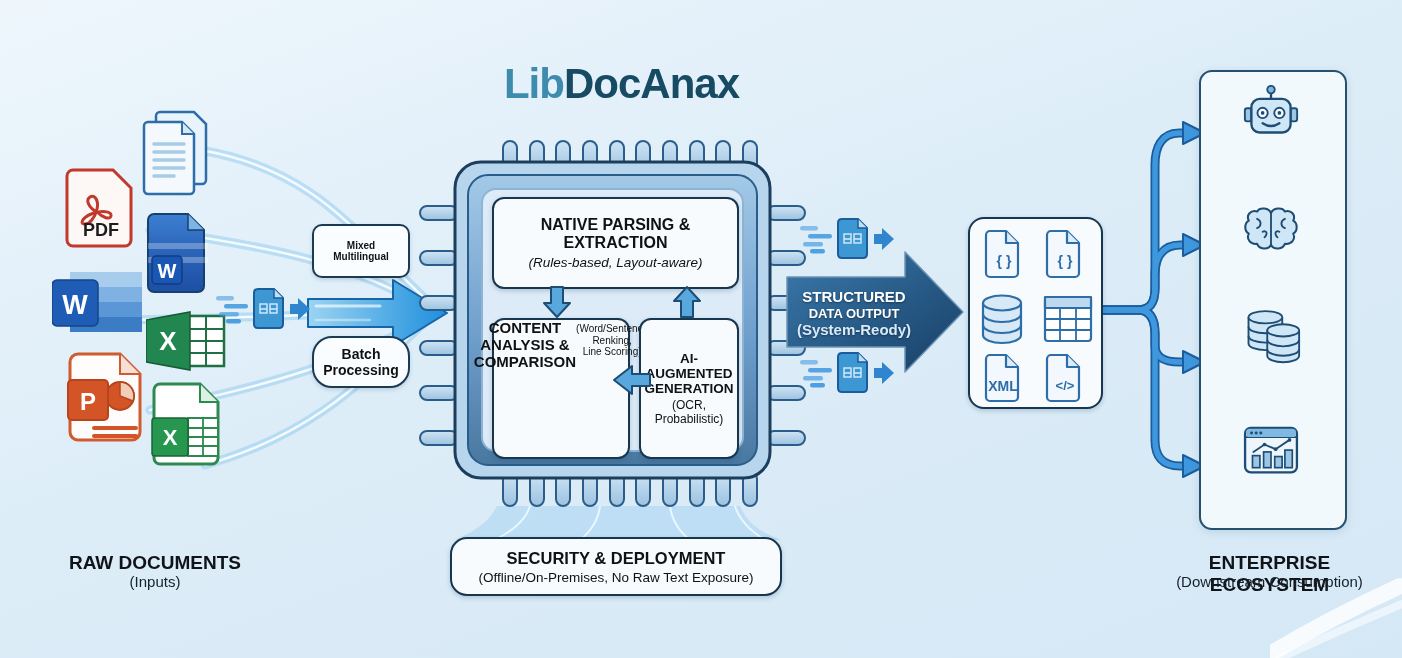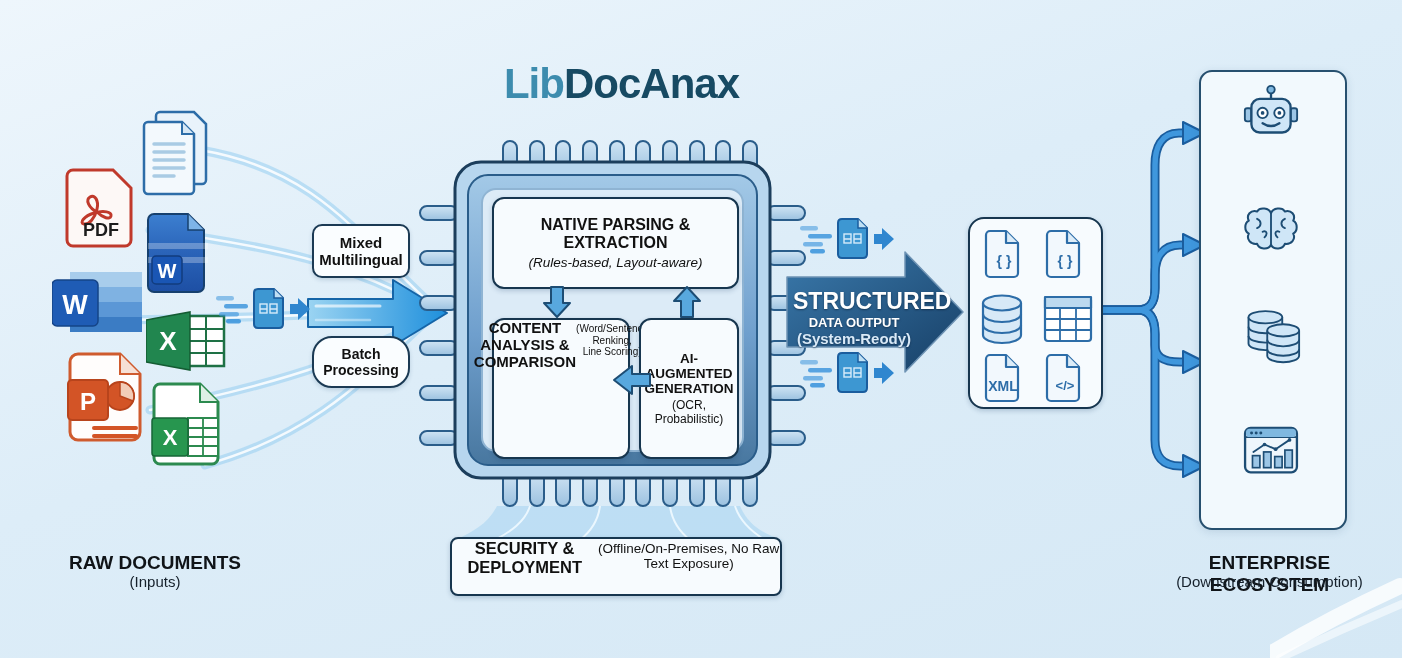--- a/index.html
+++ b/index.html
@@ -191,21 +191,21 @@
     <path d="M12 4 h40 l18 18 v56 a6 6 0 0 1 -6 6 h-52 a6 6 0 0 1 -6 -6 V10 a6 6 0 0 1 6 -6 Z" fill="#ffffff" stroke="#2c8a4f" stroke-width="3"></path>
     <path d="M52 4 v18 h18" fill="#dff0e5" stroke="#2c8a4f" stroke-width="2"></path>
     <rect x="40" y="38" width="30" height="38" fill="#ffffff" stroke="#2c8a4f" stroke-width="2"></rect>
     <g stroke="#2c8a4f" stroke-width="1.8">
         <path d="M40 48 h30 M40 57 h30 M40 66 h30 M55 38 v38"></path>
       </g>
     <rect x="4" y="38" width="36" height="38" rx="3" fill="#27964f" stroke="#176637" stroke-width="1.5"></rect>
     <text x="22" y="65" text-anchor="middle" font-size="22" font-weight="bold" fill="#ffffff">X</text>
   </svg>
 
-  <div class="abs tagbox pre ctr" style="left:312px;top:224px;width:94px;height:50px;font-size:15px;line-height:1.15;z-index:3;">Mixed
+  <div class="abs tagbox pre ctr" style="left:312px;top:224px;width:94px;height:50px;font-size:10px;line-height:1.15;z-index:3;">Mixed
 Multilingual</div>
   <div class="abs tagbox pre ctr" style="left:312px;top:336px;width:94px;height:48px;font-size:14px;line-height:1.15;z-index:3;border-radius:20px;">Batch
 Processing</div>
 
   <svg class="abs" style="left:415px;top:132px;z-index:2;" width="395" height="386" viewBox="0 0 395 386">
     <defs>
       <linearGradient id="chipg" x1="0" y1="0" x2="0" y2="1">
         <stop offset="0" stop-color="#a3c9e7"></stop>
           <stop offset=".55" stop-color="#6f9fcd"></stop>
           <stop offset="1" stop-color="#48779f"></stop>
@@ -290,36 +290,36 @@
     </g>
   </svg>
 
   <svg class="abs" style="left:440px;top:500px;z-index:1;" width="360" height="44" viewBox="0 0 360 44">
     <path d="M57 6 C48 24 32 32 16 40 L342 40 C320 32 308 24 300 6 Z" fill="rgba(170,214,242,.6)"></path>
     <g stroke="rgba(240,250,255,.9)" stroke-width="2" fill="none">
       <path d="M90 6 C85 22 70 32 55 40 M160 6 C158 22 150 32 140 40 M230 6 C232 22 240 32 250 40 M295 6 C300 22 312 32 325 40"></path>
     </g>
   </svg>
 
-  <div class="abs modbox ctr" style="left:450px;top:537px;width:328px;height:55px;z-index:3;display:flex;flex-direction:row;justify-content:center;border-radius:8px;">
+  <div class="abs modbox ctr" style="left:450px;top:537px;width:328px;height:55px;z-index:3;display:flex;flex-direction:column;justify-content:center;border-radius:17px;">
     <div style="font-size:16.5px;font-weight:bold;">SECURITY &amp; DEPLOYMENT</div>
     <div style="font-size:13.5px;margin-top:2px;">(Offline/On-Premises, No Raw Text Exposure)</div>
   </div>
 
   <svg class="abs" style="left:780px;top:245px;z-index:2;" width="190" height="135" viewBox="0 0 190 135">
     <defs>
       <linearGradient id="outg" x1="0" y1="0" x2="1" y2="1">
         <stop offset="0" stop-color="#3a79ab"></stop>
           <stop offset="1" stop-color="#173f66"></stop>
       </linearGradient>
     </defs>
     <polygon points="7,32 125,32 125,7 183,67 125,127 125,102 7,102" fill="url(#outg)" stroke="#6e93b4" stroke-width="1.5" stroke-linejoin="round"></polygon>
   </svg>
   <div class="abs ctr out-arrow-text" style="left:793px;top:288px;width:122px;z-index:3;">
-    <div style="font-size:23px;">STRUCTURED</div>
+    <div style="font-size:15px;">STRUCTURED</div>
     <div style="font-size:13px;">DATA OUTPUT</div>
     <div class="l3">(System-Reody)</div>
   </div>
 
   <div class="abs modbox" style="left:968px;top:217px;width:131px;height:188px;border-radius:16px;z-index:3;">
     <svg width="131" height="188" viewBox="0 0 131 188">
       <g stroke="#2d6da8" stroke-width="2.2" fill="#f2f8fd" stroke-linejoin="round">
 
         <g>
           <path d="M16 16 a4 4 0 0 1 4 -4 h16 l12 12 v30 a4 4 0 0 1 -4 4 h-24 a4 4 0 0 1 -4 -4 Z"></path>

